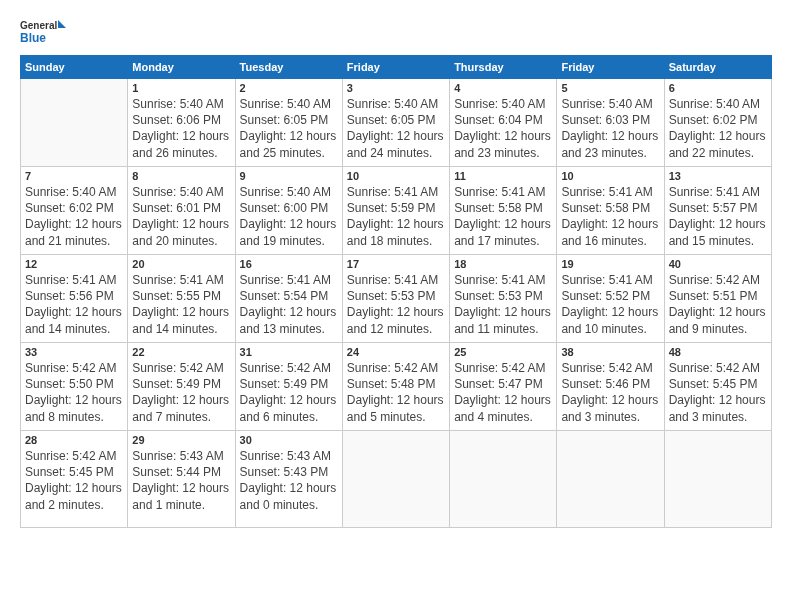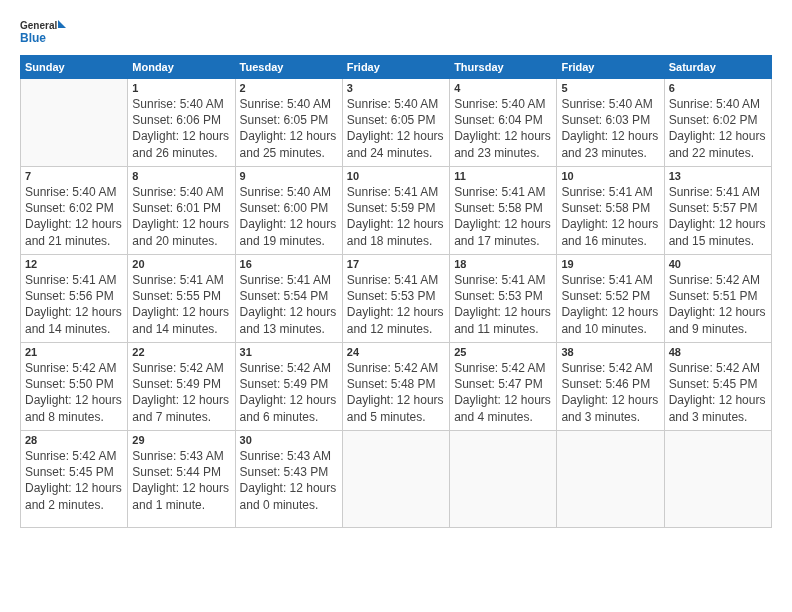--- a/index.html
+++ b/index.html
@@ -196,21 +196,21 @@
             <span class="day-num">19</span>
             <div class="day-info">Sunrise: 5:41 AM<br>Sunset: 5:52 PM<br>Daylight: 12 hours<br>and 10 minutes.</div>
           </td>
           <td>
             <span class="day-num">40</span>
             <div class="day-info">Sunrise: 5:42 AM<br>Sunset: 5:51 PM<br>Daylight: 12 hours<br>and 9 minutes.</div>
           </td>
         </tr>
         <tr>
           <td>
-            <span class="day-num">21</span>
+            <span class="day-num">33</span>
             <div class="day-info">Sunrise: 5:42 AM<br>Sunset: 5:50 PM<br>Daylight: 12 hours<br>and 8 minutes.</div>
           </td>
           <td>
             <span class="day-num">22</span>
             <div class="day-info">Sunrise: 5:42 AM<br>Sunset: 5:49 PM<br>Daylight: 12 hours<br>and 7 minutes.</div>
           </td>
           <td>
             <span class="day-num">31</span>
             <div class="day-info">Sunrise: 5:42 AM<br>Sunset: 5:49 PM<br>Daylight: 12 hours<br>and 6 minutes.</div>
           </td>

